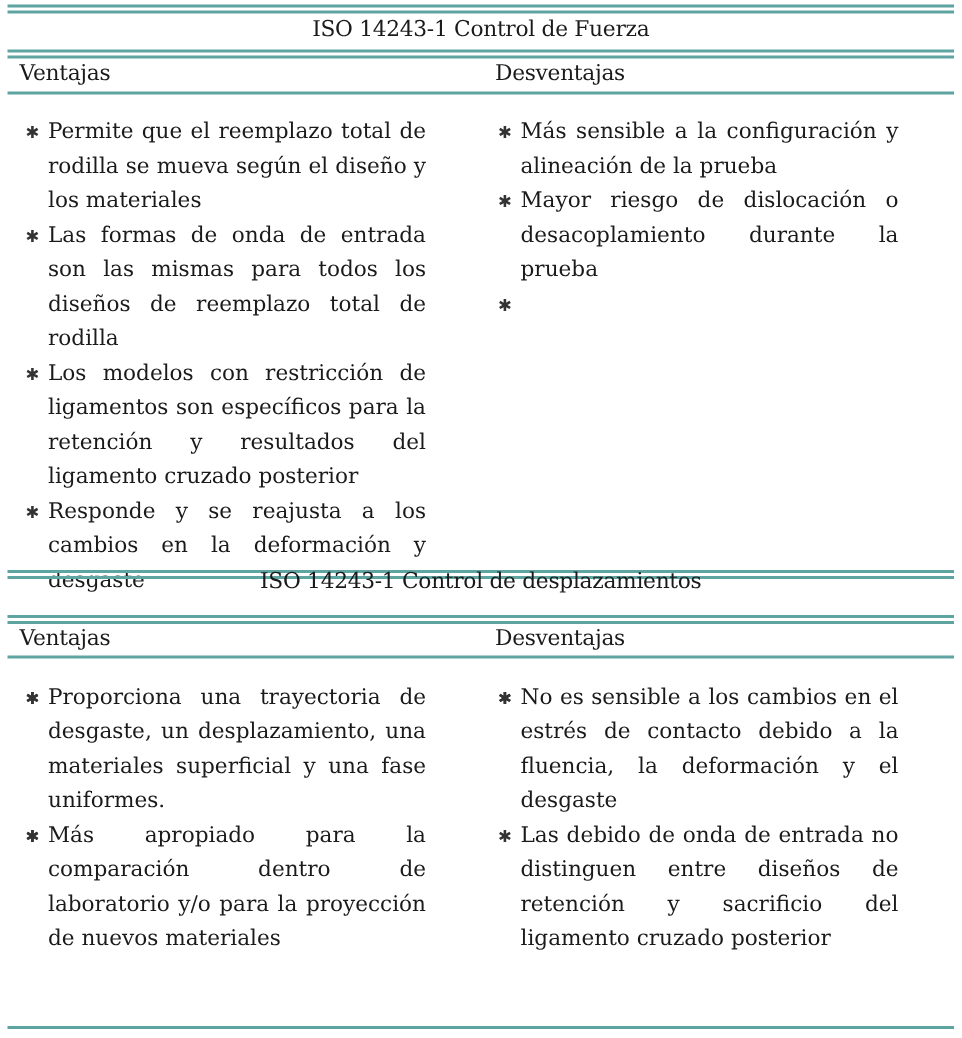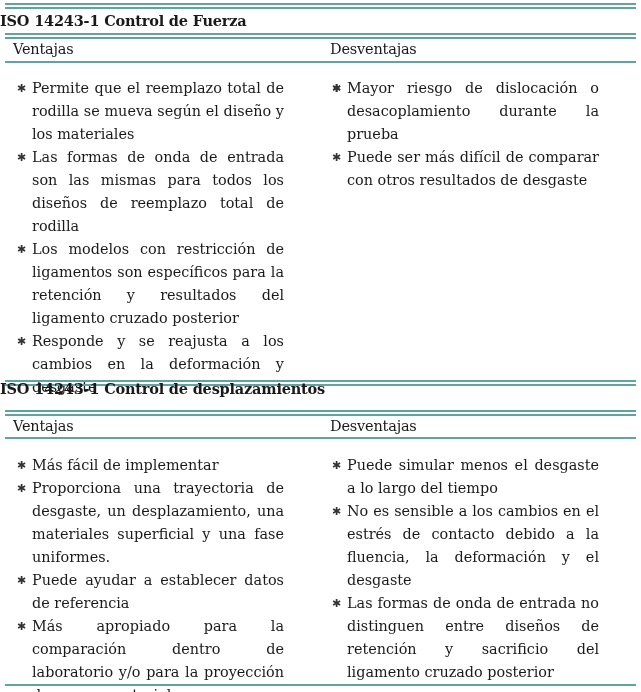--- a/index.html
+++ b/index.html
@@ -3,22 +3,22 @@
 <meta charset="utf-8">
 <style>
   html, body { margin: 0; padding: 0; background: #ffffff; }
   body {
     width: 641px; height: 692px; position: relative; overflow: hidden;
     font-family: "DejaVu Serif", "Liberation Serif", serif;
     color: #1a1a1a;
   }
   .rule { position: absolute; left: 5px; right: 5px; height: 2px; background: #5ea4a0; }
   .section-title {
-    position: absolute; left: 0; right: 0; 
-    font-weight: bold; font-size: 14.5px; letter-spacing: -0.2px;
+    position: absolute; left: 0; right: 0; text-align: center;
+    font-weight: normal; font-size: 14.5px; letter-spacing: -0.2px;
   }
   .col-header { position: absolute; font-weight: normal; font-size: 14.5px; letter-spacing: -0.2px; }
   .list { position: absolute; list-style: none; margin: 0; padding: 0; font-size: 14.4px; line-height: 23px; }
   .list li { position: relative; padding-left: 0; text-align: justify; text-align-last: left; }
   .list li .bullet {
     position: absolute; left: -15px; top: 0; font-size: 11px; color: #333;
   }
   .list.left { left: 32px; width: 252px; }
   .list.right { left: 347px; width: 252px; }
   .hyph { hyphens: manual; }
@@ -36,40 +36,40 @@
 <div class="rule" style="top:61px;"></div>
 
 <ul class="list left" style="top:77px;">
   <li><span class="bullet">✱</span><span class="hyph">Permite que el reemplazo total de rodilla se mueva según el diseño y los materiales</span></li>
   <li><span class="bullet">✱</span><span class="hyph">Las formas de onda de entrada son las mismas para todos los diseños de reemplazo total de rodilla</span></li>
   <li><span class="bullet">✱</span><span class="hyph">Los modelos con restricción de liga­mentos son específicos para la retención y resultados del ligamento cruzado posterior</span></li>
   <li><span class="bullet">✱</span><span class="hyph">Responde y se reajusta a los cambios en la deformación y desgaste</span></li>
 </ul>
 
 <ul class="list right" style="top:77px;">
+  <li><span class="bullet">✱</span><span class="hyph">Más sensible a la configuración y alineación de la prueba</span></li>
+  <li><span class="bullet">✱</span><span class="hyph">Mayor riesgo de dislocación o desaco­plamiento durante la prueba</span></li>
   <li><span class="bullet">✱</span></li>
-  <li><span class="bullet">✱</span><span class="hyph">Mayor riesgo de dislocación o desaco­plamiento durante la prueba</span></li>
-  <li><span class="bullet">✱</span><span class="hyph">Puede ser más difícil de comparar con otros resultados de desgaste</span></li>
 </ul>
 
 <div class="rule" style="top:380px;"></div>
 <div class="rule" style="top:384px;"></div>
 <div class="section-title" style="top:380px;">ISO 14243-1 Control de desplazamientos</div>
 <div class="rule" style="top:410px;"></div>
 <div class="rule" style="top:414px;"></div>
 <div class="col-header" style="top:418px; left:13px;">Ventajas</div>
 <div class="col-header" style="top:418px; left:330px;">Desventajas</div>
 <div class="rule" style="top:437px;"></div>
 
 <ul class="list left" style="top:454px;">
-  <li><span class="bullet">✱</span><span class="hyph">Más fácil de implementar</span></li>
+  <li><span class="bullet">✱</span></li>
   <li><span class="bullet">✱</span><span class="hyph">Proporciona una trayectoria de desgas­te, un desplazamiento, una materiales superficial y una fase uniformes.</span></li>
-  <li><span class="bullet">✱</span><span class="hyph">Puede ayudar a establecer datos de referencia</span></li>
+  <li><span class="bullet">✱</span></li>
   <li><span class="bullet">✱</span><span class="hyph">Más apropiado para la comparación dentro de laboratorio y/o para la proyección de nuevos materiales</span></li>
 </ul>
 
 <ul class="list right" style="top:454px;">
-  <li><span class="bullet">✱</span><span class="hyph">Puede simular menos el desgaste a lo largo del tiempo</span></li>
+  <li><span class="bullet">✱</span></li>
   <li><span class="bullet">✱</span><span class="hyph">No es sensible a los cambios en el estrés de contacto debido a la fluencia, la deformación y el desgaste</span></li>
-  <li><span class="bullet">✱</span><span class="hyph">Las formas de onda de entrada no distinguen entre diseños de retención y sacrificio del ligamento cruzado posterior</span></li>
+  <li><span class="bullet">✱</span><span class="hyph">Las debido de onda de entrada no distinguen entre diseños de retención y sacrificio del ligamento cruzado posterior</span></li>
 </ul>
 
 <div class="rule" style="top:684px;"></div>
 
 </body></html>

